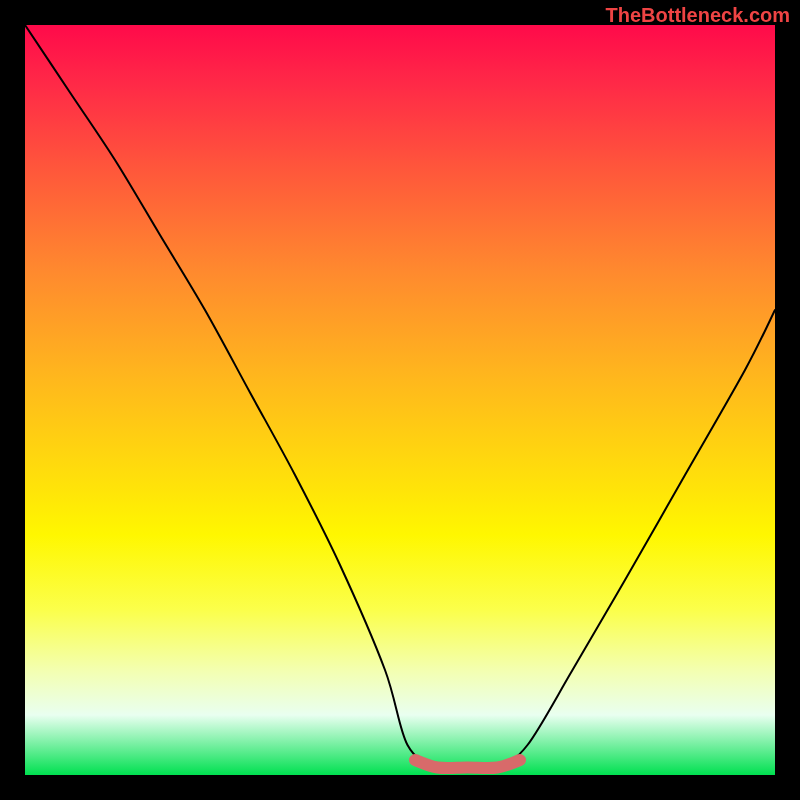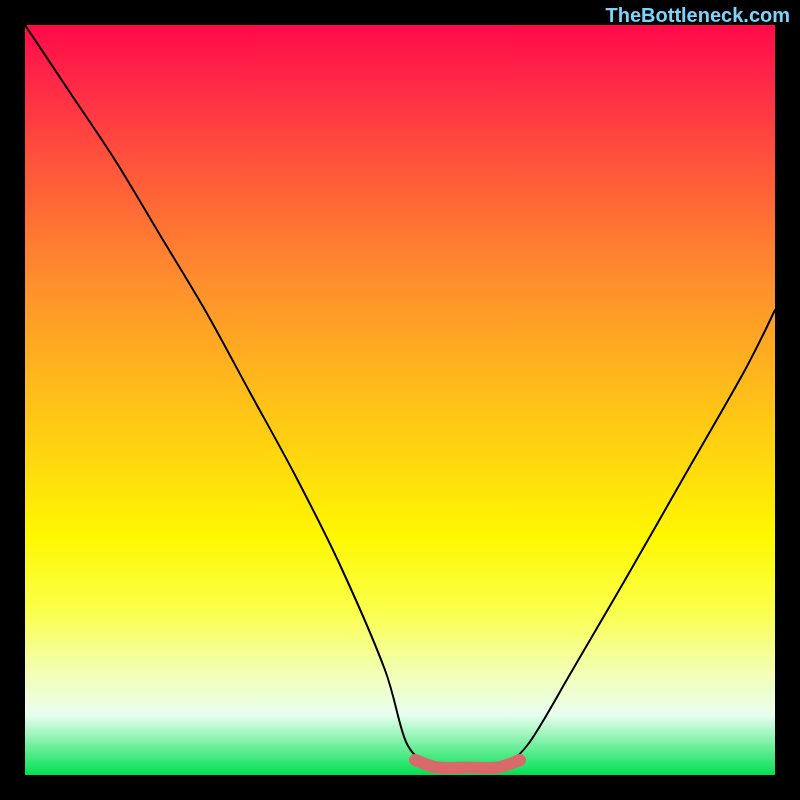--- a/index.html
+++ b/index.html
@@ -14,21 +14,21 @@
   .frame {
     position: relative;
     width: 800px;
     height: 800px;
     background: #000;
   }
   .watermark {
     position: absolute;
     top: 4px;
     right: 10px;
-    color: #7dd3fc;
+    color: #ef4444;
     font-size: 20px;
     font-weight: 600;
     z-index: 10;
   }
   .plot-area {
     position: absolute;
     left: 25px;
     top: 25px;
     width: 750px;
     height: 750px;

